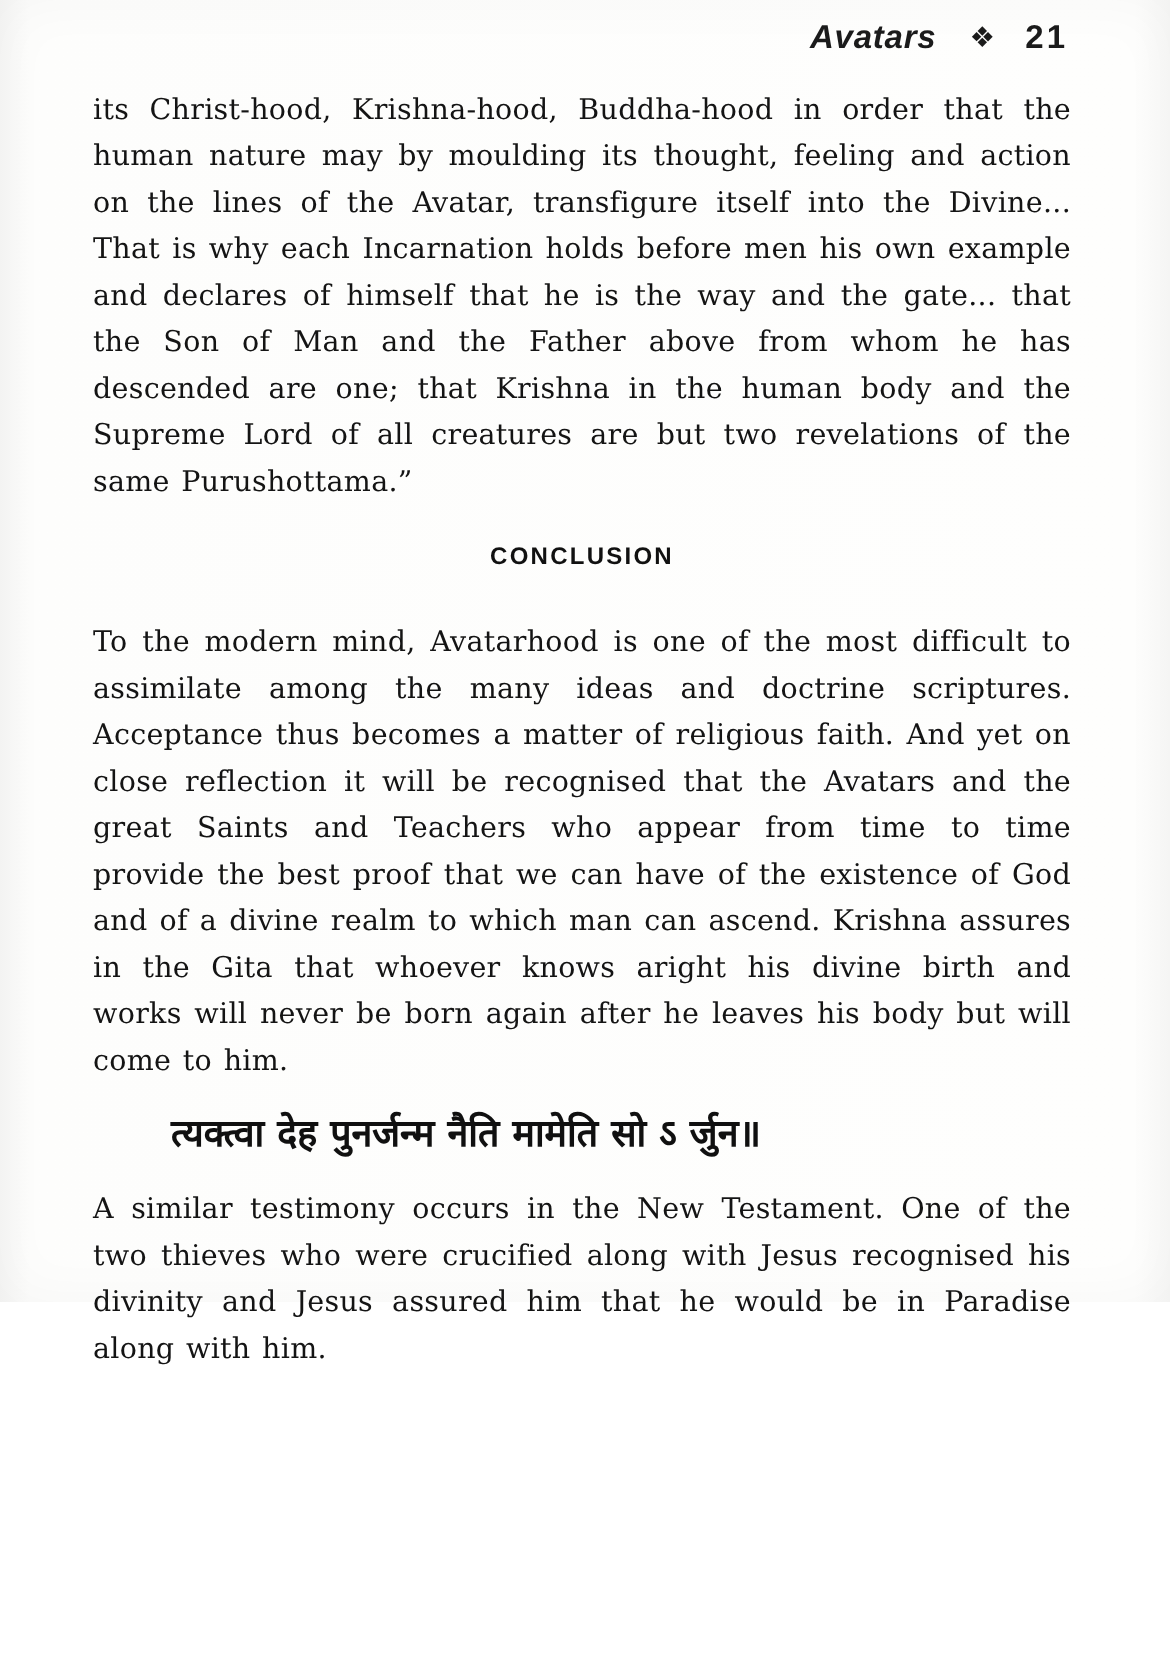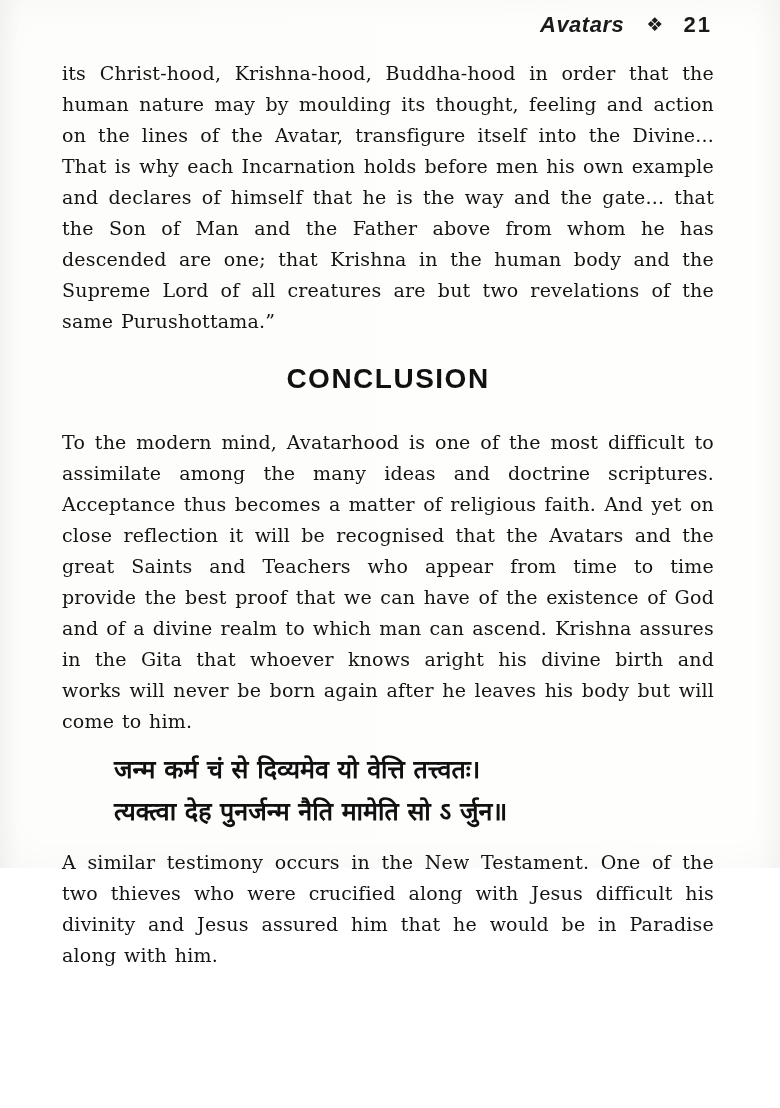--- a/index.html
+++ b/index.html
@@ -55,21 +55,21 @@
     text-align: justify;
     text-justify: inter-word;
     letter-spacing: 0.2px;
     word-spacing: 1.5px;
     margin: 0;
     color: #141414;
   }
   .para-1 { margin-top: 18px; }
   .section-heading {
     font-family: "Liberation Sans", "DejaVu Sans", sans-serif;
-    font-size: 28px;
+    font-size: 16px;
     font-weight: 800;
     letter-spacing: 1.5px;
     text-align: center;
     color: #111;
     margin: 26px 0 32px 0;
   }
   .para-2 { margin-top: 4px; }
   .verse-block {
     margin: 12px 0 0 0;
     padding-left: 52px;
@@ -94,19 +94,18 @@
     <span class="page-number">21</span>
   </div>
 
   <p class="body-para para-1">its Christ-hood, Krishna-hood, Buddha-hood in order that the human nature may by moulding its thought, feeling and action on the lines of the Avatar, transfigure itself into the Divine... That is why each Incarnation holds before men his own example and declares of himself that he is the way and the gate... that the Son of Man and the Father above from whom he has descended are one; that Krishna in the human body and the Supreme Lord of all creatures are but two revelations of the same Purushottama.”</p>
 
   <h2 class="section-heading">CONCLUSION</h2>
 
   <p class="body-para para-2">To the modern mind, Avatarhood is one of the most difficult to assimilate among the many ideas and doctrine scriptures. Acceptance thus becomes a matter of religious faith. And yet on close reflection it will be recognised that the Avatars and the great Saints and Teachers who appear from time to time provide the best proof that we can have of the existence of God and of a divine realm to which man can ascend. Krishna assures in the Gita that whoever knows aright his divine birth and works will never be born again after he leaves his body but will come to him.</p>
 
   <div class="verse-block">
-    <div class="verse-line">जन्म कर्म चं से दिव्यमेव यो वेत्ति तत्त्वतः।</div>
     <div class="verse-line">त्यक्त्वा देह पुनर्जन्म नैति मामेति सो ऽ र्जुन॥</div>
   </div>
 
-  <p class="body-para para-3">A similar testimony occurs in the New Testament. One of the two thieves who were crucified along with Jesus difficult his divinity and Jesus assured him that he would be in Paradise along with him.</p>
+  <p class="body-para para-3">A similar testimony occurs in the New Testament. One of the two thieves who were crucified along with Jesus recognised his divinity and Jesus assured him that he would be in Paradise along with him.</p>
 
 </div>
 
 </body></html>

